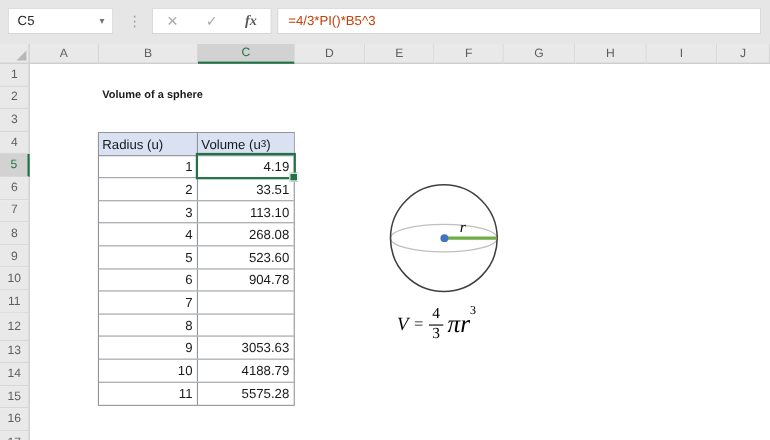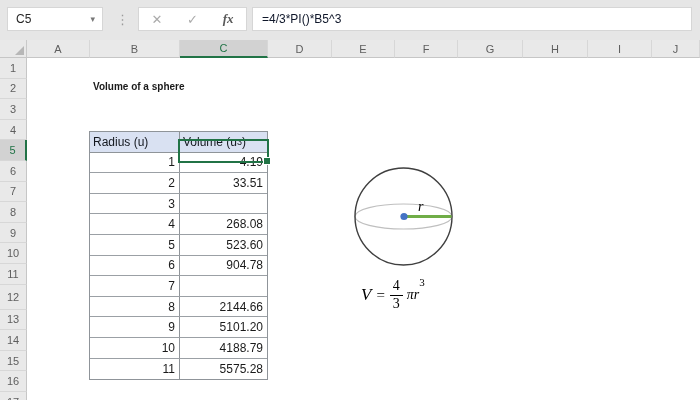--- a/index.html
+++ b/index.html
@@ -11,21 +11,21 @@
   .whitebox{position:absolute;top:7px;height:24px;background:#fff;border:1px solid #D6D6D6;
             box-sizing:border-box;display:flex;align-items:center;justify-content:space-between;}
   .namebox{left:7px;width:96px;padding-left:8px;font-size:12px;color:#262626;}
   .nb-arrow{margin-left:auto;padding-right:7px;color:#777;font-size:9px;}
   .sepdots{position:absolute;left:116px;top:7px;height:24px;display:flex;align-items:center;
            color:#9a9a9a;font-size:13px;}
   .fnbox{left:138px;width:109px;justify-content:space-around;}
   .ic{color:#ababab;font-size:13px;}
   .fx{font-family:"Liberation Serif",serif;font-style:italic;font-weight:bold;
       color:#595959;font-size:13px;}
-  .formulabar{left:252px;width:440px;padding-left:9px;font-size:12px;color:#0f172a;}
+  .formulabar{left:252px;width:440px;padding-left:9px;font-size:12px;color:#c2410c;}
 
   
   .hdrrow{position:absolute;left:0;top:40px;width:700px;height:18px;display:flex;}
   .corner{width:27px;height:18px;background:#E9E9E9;border-right:1px solid #C9C9C9;
           border-bottom:1px solid #C6C6C6;box-sizing:border-box;position:relative;}
   .corner:after{content:"";position:absolute;right:2px;bottom:2px;width:0;height:0;
           border-left:9px solid transparent;border-bottom:9px solid #B7B7B7;}
   .colhdr{height:18px;background:#E9E9E9;border-right:1px solid #D7D7D7;
           border-bottom:1px solid #C6C6C6;box-sizing:border-box;display:flex;
           align-items:center;justify-content:center;font-size:11px;color:#5e5e5e;}
@@ -33,21 +33,21 @@
   .rowhdrs{position:absolute;left:0;top:58px;width:27px;}
   .rowhdr{width:27px;background:#E9E9E9;border-right:1px solid #C6C6C6;
           border-bottom:1px solid #D7D7D7;box-sizing:border-box;display:flex;
           align-items:center;justify-content:center;font-size:11px;color:#5e5e5e;}
   .rowhdr.sel{background:#D2D2D2;color:#217346;border-right:2px solid #217346;}
 
   
   .title{position:absolute;left:93px;top:81px;font-size:10px;font-weight:bold;color:#1a1a1a;}
 
   .xtable{position:absolute;left:89px;top:120px;width:179px;border:1px solid #8F9499;
-          box-sizing:border-box;background:#fff;margin-top:11px;}
+          box-sizing:border-box;background:#fff;}
   .thead{display:flex;height:20.6px;background:#D9E1F2;border-bottom:1px solid #8F9499;
          box-sizing:border-box;}
   .thcell{font-size:12px;color:#14181f;display:flex;align-items:center;padding-left:3px;
           box-sizing:border-box;}
   .thcell sup{font-size:9px;line-height:0;}
   .c1{width:90px;border-right:1px solid #8F9499;}
   .c2{flex:1;text-align:right;}
   .trow{display:flex;height:20.6px;border-bottom:1px solid #9BA0A5;box-sizing:border-box;}
   .trow:last-child{border-bottom:none;}
   .tcell{font-size:12px;color:#1a1a1a;display:flex;align-items:center;
@@ -61,21 +61,21 @@
   .spherebox{position:absolute;left:350px;top:163px;width:108px;height:108px;}
 
   .vformula{position:absolute;left:361px;top:272px;height:46px;display:flex;
             align-items:center;font-family:"Liberation Serif",serif;color:#000;}
   .fv{font-style:italic;font-size:17px;margin-right:5px;}
   .feq{font-size:15px;margin-right:5px;}
   .frac{display:inline-flex;flex-direction:column;align-items:center;font-size:14px;
         line-height:1.15;}
   .fnum{padding:0 3px;}
   .fden{border-top:1.4px solid #000;padding:0 3px;}
-  .fpr{font-style:italic;font-size:14px;margin-left:4px;}
+  .fpr{font-style:italic;font-size:23px;margin-left:4px;}
   .fexp{font-size:11px;align-self:flex-start;margin-top:4px;}
 </style>
 </head>
 <body>
 
 <div class="topbar">
   <div class="whitebox namebox">
     <span>C5</span>
     <span class="nb-arrow">▾</span>
   </div>
@@ -143,43 +143,43 @@
       <div class="trow">
         <div class="tcell c1">1</div>
         <div class="tcell c2">4.19</div>
       </div>
       <div class="trow">
         <div class="tcell c1">2</div>
         <div class="tcell c2">33.51</div>
       </div>
       <div class="trow">
         <div class="tcell c1">3</div>
+        <div class="tcell c2">113.10</div>
       </div>
       <div class="trow">
         <div class="tcell c1">4</div>
         <div class="tcell c2">268.08</div>
       </div>
       <div class="trow">
         <div class="tcell c1">5</div>
         <div class="tcell c2">523.60</div>
       </div>
       <div class="trow">
         <div class="tcell c1">6</div>
         <div class="tcell c2">904.78</div>
       </div>
       <div class="trow">
         <div class="tcell c1">7</div>
       </div>
       <div class="trow">
         <div class="tcell c1">8</div>
-        <div class="tcell c2">2144.66</div>
       </div>
       <div class="trow">
         <div class="tcell c1">9</div>
-        <div class="tcell c2">5101.20</div>
+        <div class="tcell c2">3053.63</div>
       </div>
       <div class="trow">
         <div class="tcell c1">10</div>
         <div class="tcell c2">4188.79</div>
       </div>
       <div class="trow">
         <div class="tcell c1">11</div>
         <div class="tcell c2">5575.28</div>
       </div>
     </div>

